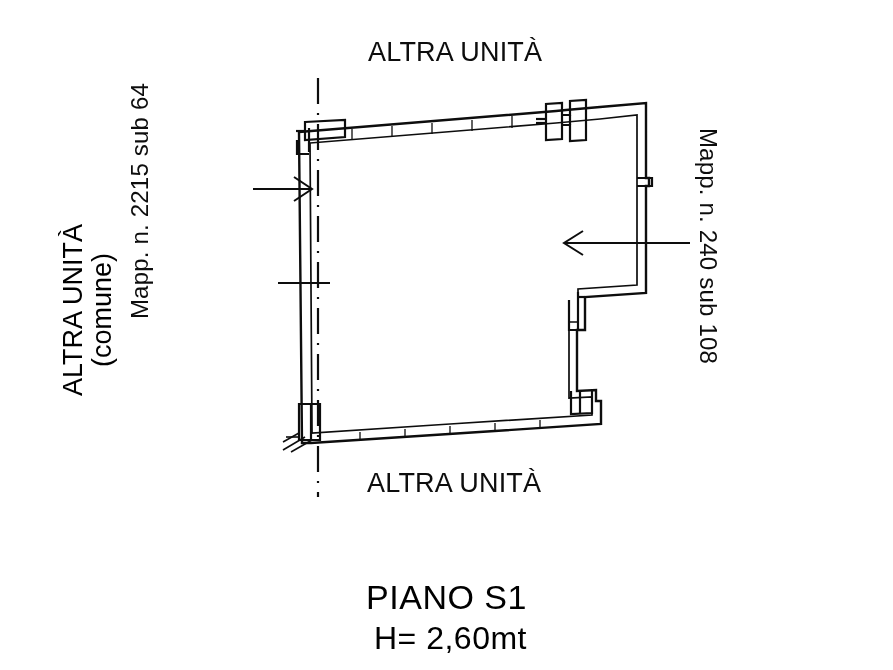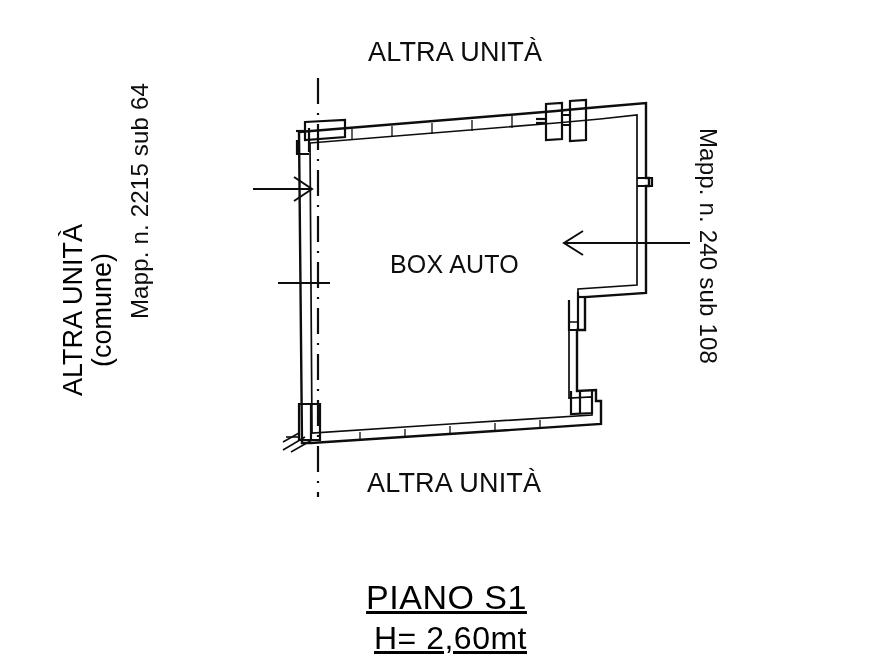--- a/index.html
+++ b/index.html
@@ -86,21 +86,20 @@
     transform-origin: 165px 16px;
   }
 
   
   #title-block {
     position: absolute;
     left: 0;
     top: 580px;
     width: 893px;
     text-align: center;
-    text-decoration: underline;
   }
   #title-line1 {
     font-size: 34px;
     letter-spacing: 0.5px;
     line-height: 1.05;
   }
   #title-line2 {
     font-size: 32px;
     letter-spacing: 0.5px;
     line-height: 1.05;
@@ -240,21 +239,20 @@
         <path d="M 583,231 L 564,243 L 583,255"></path>
       </g>
 
     </g>
   </svg>
 
   <div class="label" id="label-top">ALTRA UNITÀ</div>
 
   <div class="label" id="label-bottom">ALTRA UNITÀ</div>
 
-  <div class="label" id="label-center">BOX AUTO</div>
 
   <div id="label-left-block">
     <div class="ln1">ALTRA UNITÀ</div>
     <div class="ln2">(comune)</div>
   </div>
 
   <div class="label" id="label-mapp-left">Mapp. n. 2215 sub 64</div>
 
   <div class="label" id="label-mapp-right">Mapp. n. 240 sub 108</div>
 

